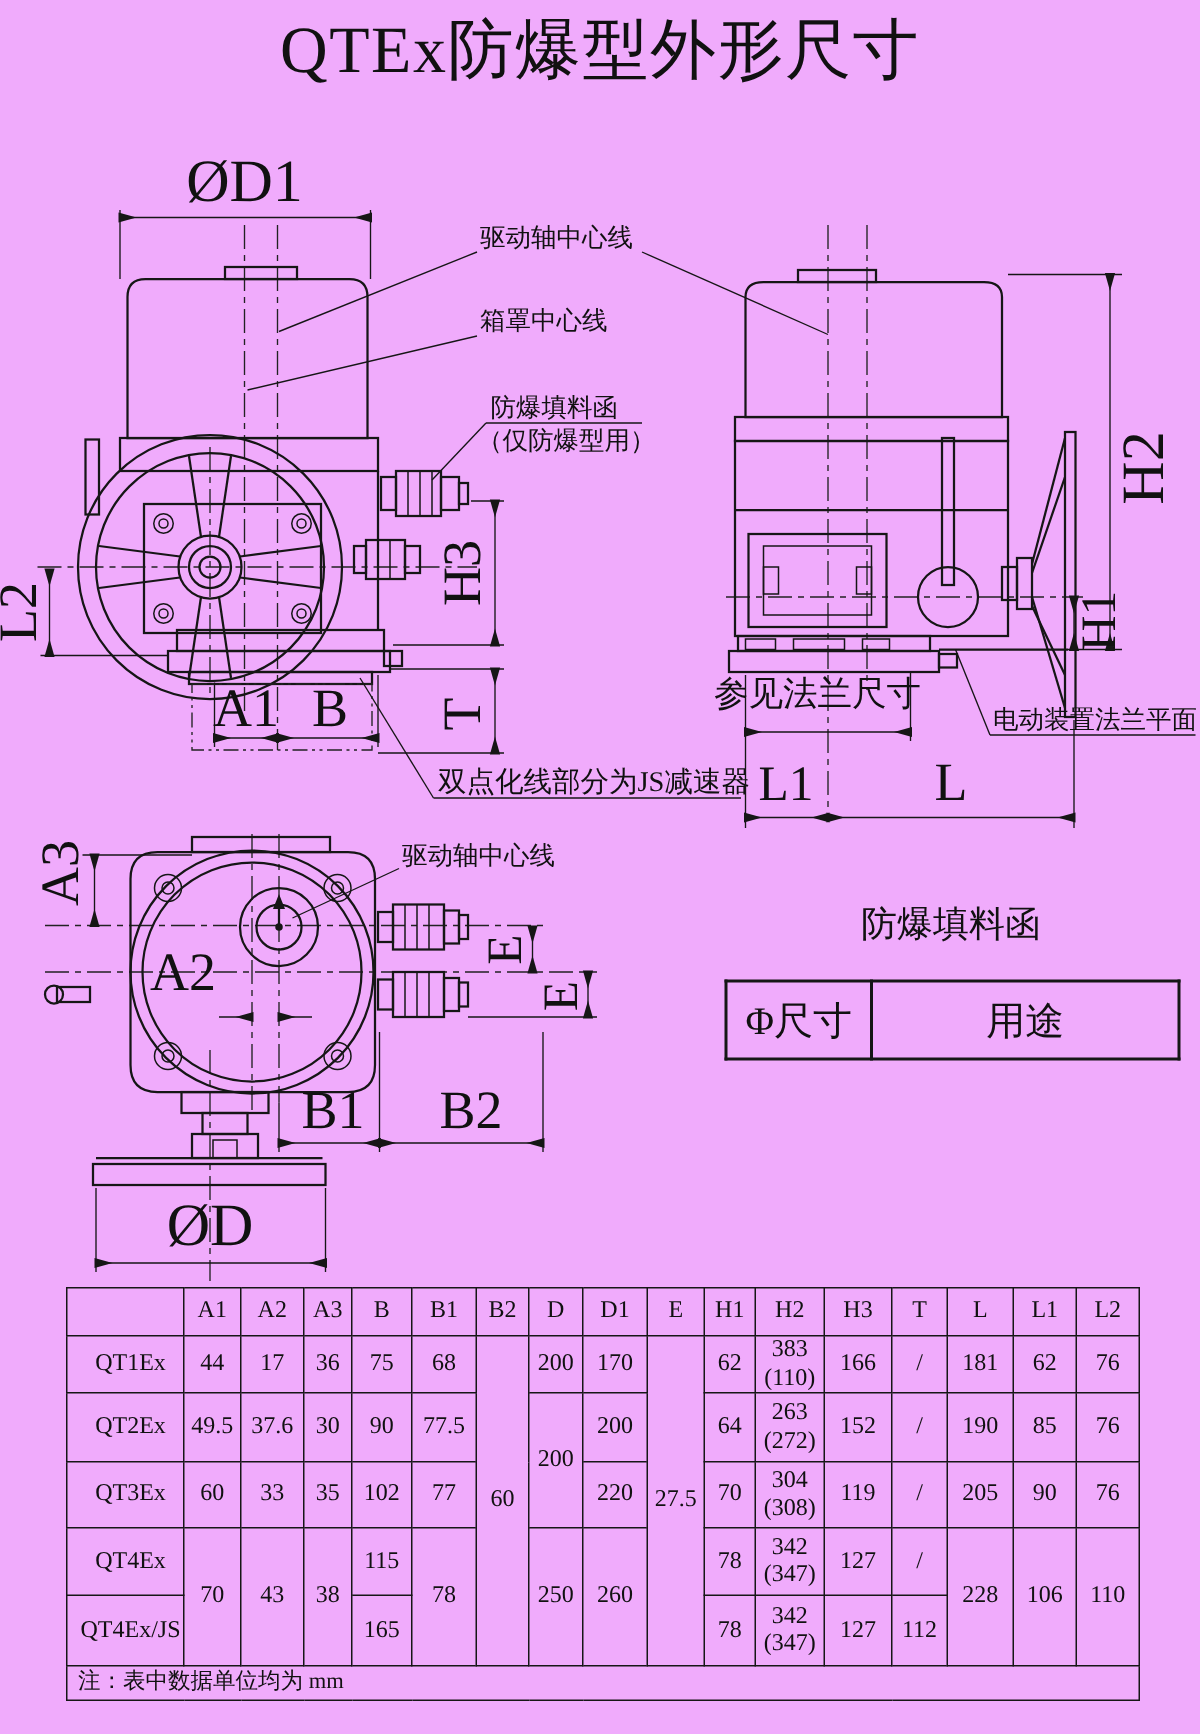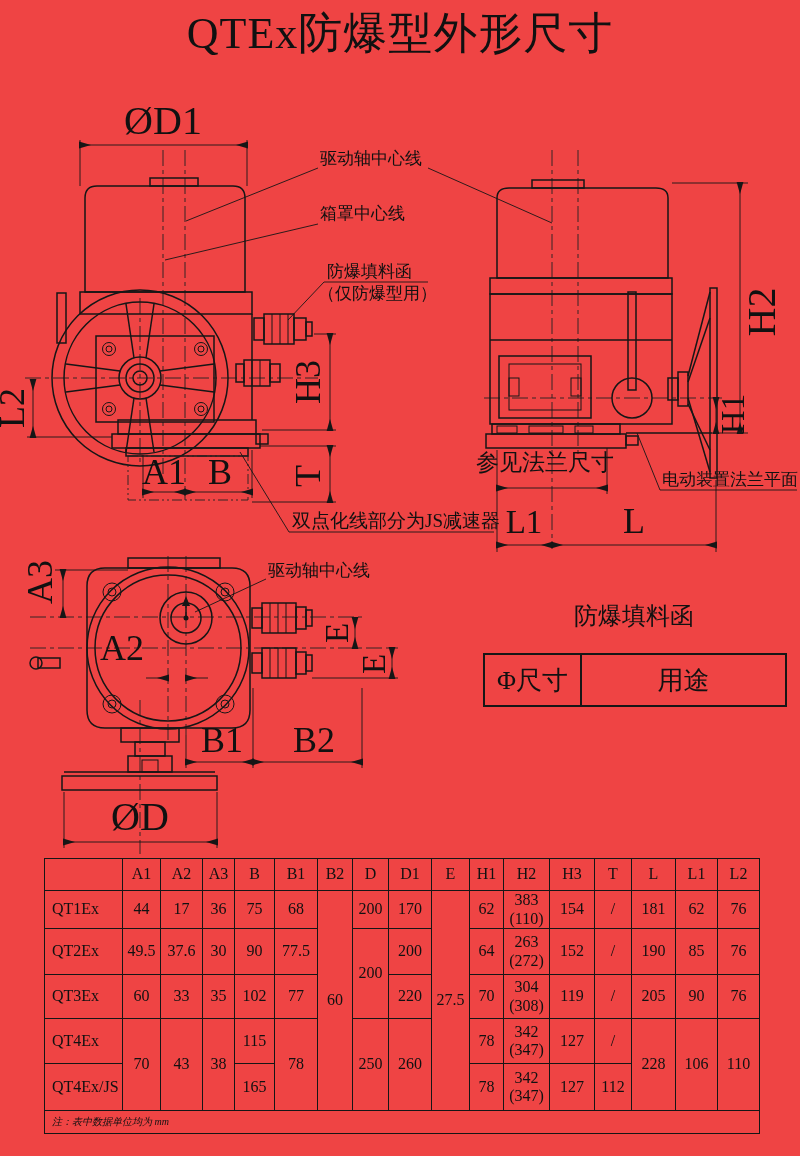--- a/index.html
+++ b/index.html
@@ -1,16 +1,16 @@
 <!DOCTYPE html>
 <html><head>
 <meta charset="utf-8">
 <style>
   html,body{margin:0;padding:0;background:#e8e8e8;}
-  #page{position:relative;width:800px;height:1156px;background:#ef4444;overflow:hidden;
+  #page{position:relative;width:800px;height:1156px;background:#f0abfc;overflow:hidden;
         font-family:"Liberation Serif","DejaVu Serif",serif;color:#111;}
   #title{position:absolute;top:4px;left:0;width:100%;text-align:center;
          font-size:44px;font-weight:400;letter-spacing:1px;}
   svg{position:absolute;left:0;top:0;}
   svg .part{fill:none;stroke:#161616;stroke-width:1.5;}
   svg .thin{fill:none;stroke:#161616;stroke-width:1;}
   svg .cl{fill:none;stroke:#222;stroke-width:0.9;stroke-dasharray:16 4 4 4;}
   svg .ph{fill:none;stroke:#222;stroke-width:0.9;stroke-dasharray:10 3 2 3 2 3;}
   svg .dim{fill:none;stroke:#161616;stroke-width:0.9;}
   svg text{fill:#111;font-family:"Liberation Serif","DejaVu Serif",serif;}
@@ -21,22 +21,22 @@
   svg .jsl{font-size:19px;}
   
   #glandTitle{position:absolute;left:483px;top:600px;width:302px;text-align:center;font-size:24px;}
   #glandTable{position:absolute;left:483px;top:653px;border-collapse:collapse;table-layout:fixed;}
   #glandTable td{border:2px solid #161616;text-align:center;font-size:26px;padding:0;}
   
   #dimTable{position:absolute;left:44px;top:858px;border-collapse:collapse;table-layout:fixed;
             width:714px;}
   #dimTable td{border:1.4px solid #161616;text-align:center;vertical-align:middle;
                font-size:16px;line-height:1.15;padding:0;overflow:hidden;}
-  #dimTable td.rowlabel{text-align:left;padding-left:7px;}
-  #dimTable td.notecell{text-align:left;padding-left:7px;font-size:10px;font-style:italic;}
+  #dimTable td.rowlabel{text-align:center;padding-left:7px;}
+  #dimTable td.notecell{text-align:left;padding-left:7px;font-size:15px;}
 </style>
 </head>
 <body>
 <div id="page">
 
 <div id="title">QTEx防爆型外形尺寸</div>
 
 <svg width="800" height="856" viewBox="0 0 800 856">
   <defs>
     <marker id="ar" markerWidth="14" markerHeight="10" refX="12" refY="5" orient="auto-start-reverse" markerUnits="userSpaceOnUse">
@@ -389,21 +389,21 @@
     <td>68</td>
     <td rowspan="5">60</td>
     <td>200</td>
     <td>170</td>
     <td rowspan="5">27.5</td>
     <td>62</td>
     <td>
             <div>383</div>
             <div>(110)</div>
           </td>
-    <td>154</td>
+    <td>166</td>
     <td>/</td>
     <td>181</td>
     <td>62</td>
     <td>76</td>
   </tr>
   <tr style="height:46px">
     <td class="rowlabel">QT2Ex</td>
     <td>49.5</td>
     <td>37.6</td>
     <td>30</td>

